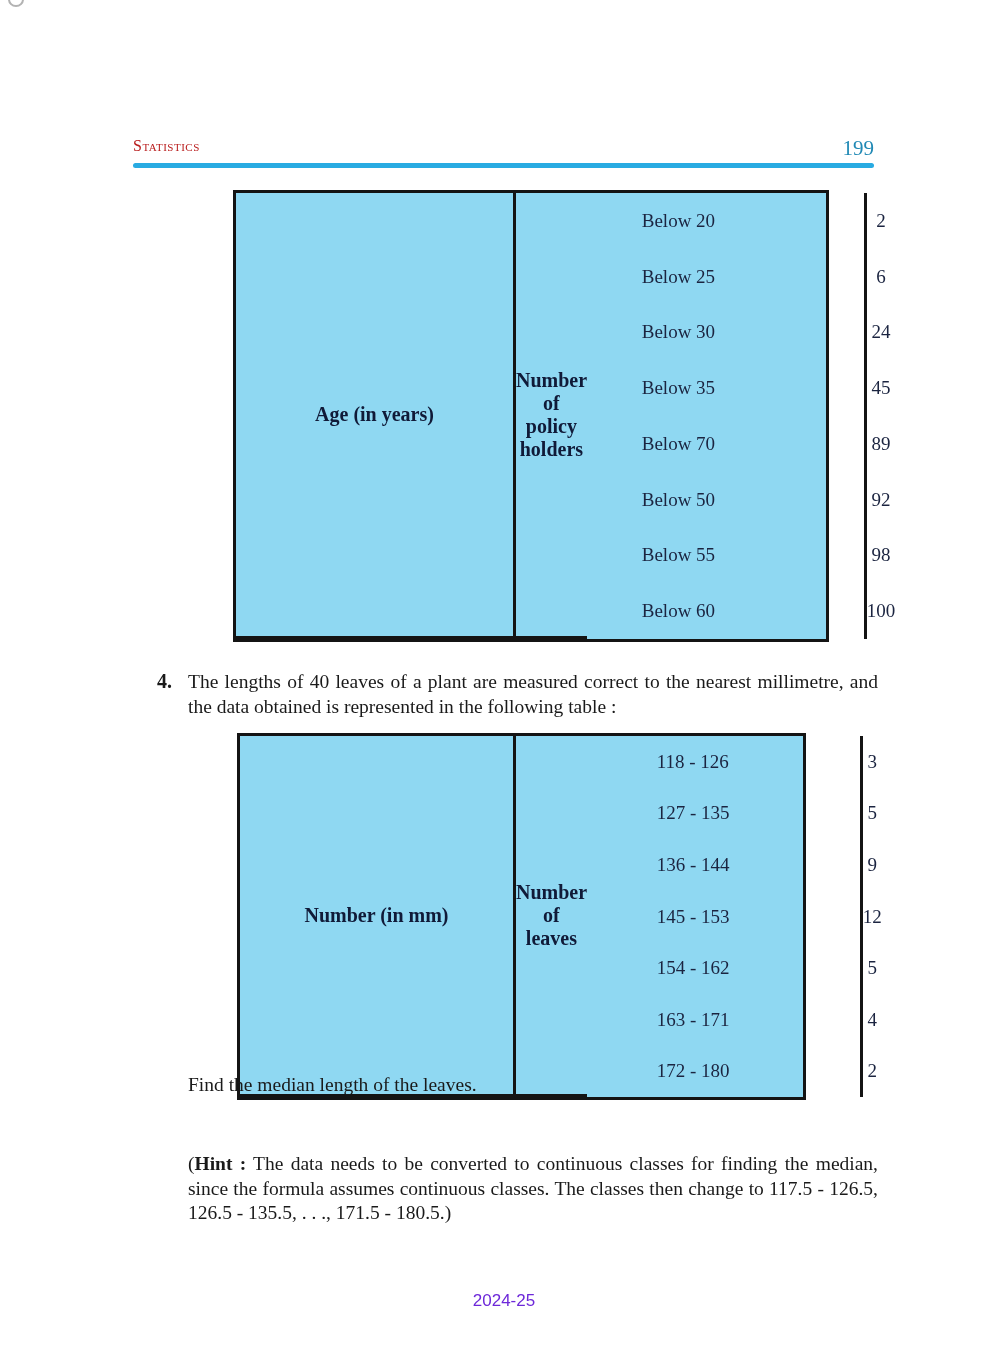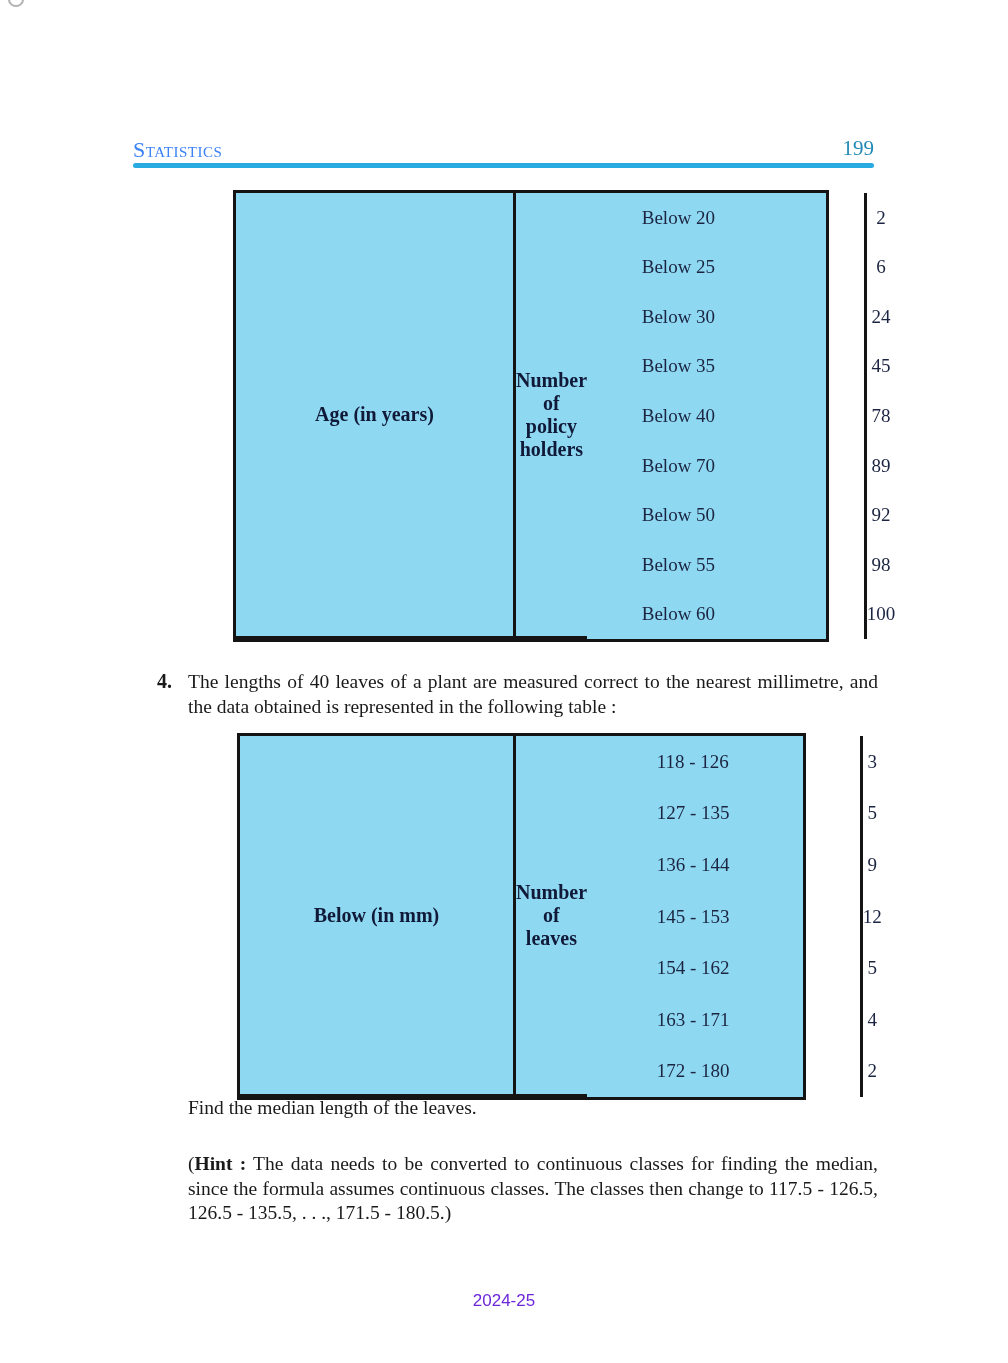--- a/index.html
+++ b/index.html
@@ -21,23 +21,23 @@
     width: 16px; height: 15px;
     border: 2px solid #b3b3b3;
     border-radius: 50%;
     background: transparent;
   }
   
   .header-title {
     position: absolute;
     left: 133px; top: 137px;
     font-variant: small-caps;
-    font-size: 22px;
+    font-size: 16px;
     letter-spacing: 0.5px;
-    color: #3b82f6;
+    color: #b91c1c;
   }
   .page-number {
     position: absolute;
     top: 136px; right: 134px;
     font-size: 21px;
     color: #2089b5;
   }
   .header-rule {
     position: absolute;
     left: 133px; top: 163px;
@@ -98,21 +98,21 @@
   .q-text {
     position: absolute;
     left: 188px; top: 670px;
     width: 690px;
     font-size: 19.5px;
     line-height: 24.5px;
     text-align: justify;
   }
   .find-text {
     position: absolute;
-    left: 188px; top: 1097px;
+    left: 188px; top: 1074px;
     width: 690px;
     font-size: 19.5px;
   }
   .hint-text {
     position: absolute;
     left: 188px; top: 1152px;
     width: 690px;
     font-size: 19.5px;
     line-height: 24.5px;
     text-align: justify;
@@ -155,24 +155,20 @@
       </div>
       <div class="trow">
         <div class="cell c1">Below 30</div>
         <div class="cell c2">24</div>
       </div>
       <div class="trow">
         <div class="cell c1">Below 35</div>
         <div class="cell c2">45</div>
       </div>
       <div class="trow">
-        <div class="cell c1">Below 40</div>
-        <div class="cell c2">78</div>
-      </div>
-      <div class="trow">
         <div class="cell c1">Below 70</div>
         <div class="cell c2">89</div>
       </div>
       <div class="trow">
         <div class="cell c1">Below 50</div>
         <div class="cell c2">92</div>
       </div>
       <div class="trow">
         <div class="cell c1">Below 55</div>
         <div class="cell c2">98</div>
@@ -182,21 +178,21 @@
         <div class="cell c2">100</div>
       </div>
     </div>
   </div>
 
   <div class="q-number">4.</div>
   <div class="q-text">The lengths of 40 leaves of a plant are measured correct to the nearest millimetre, and the data obtained is represented in the following table :</div>
 
   <div class="btable" id="leaves-table">
     <div class="thead">
-      <div class="cell c1">Below (in mm)</div>
+      <div class="cell c1">Number (in mm)</div>
       <div class="cell c2">Number of leaves</div>
     </div>
     <div class="tbody">
       <div class="trow">
         <div class="cell c1">118 - 126</div>
         <div class="cell c2">3</div>
       </div>
       <div class="trow">
         <div class="cell c1">127 - 135</div>
         <div class="cell c2">5</div>

